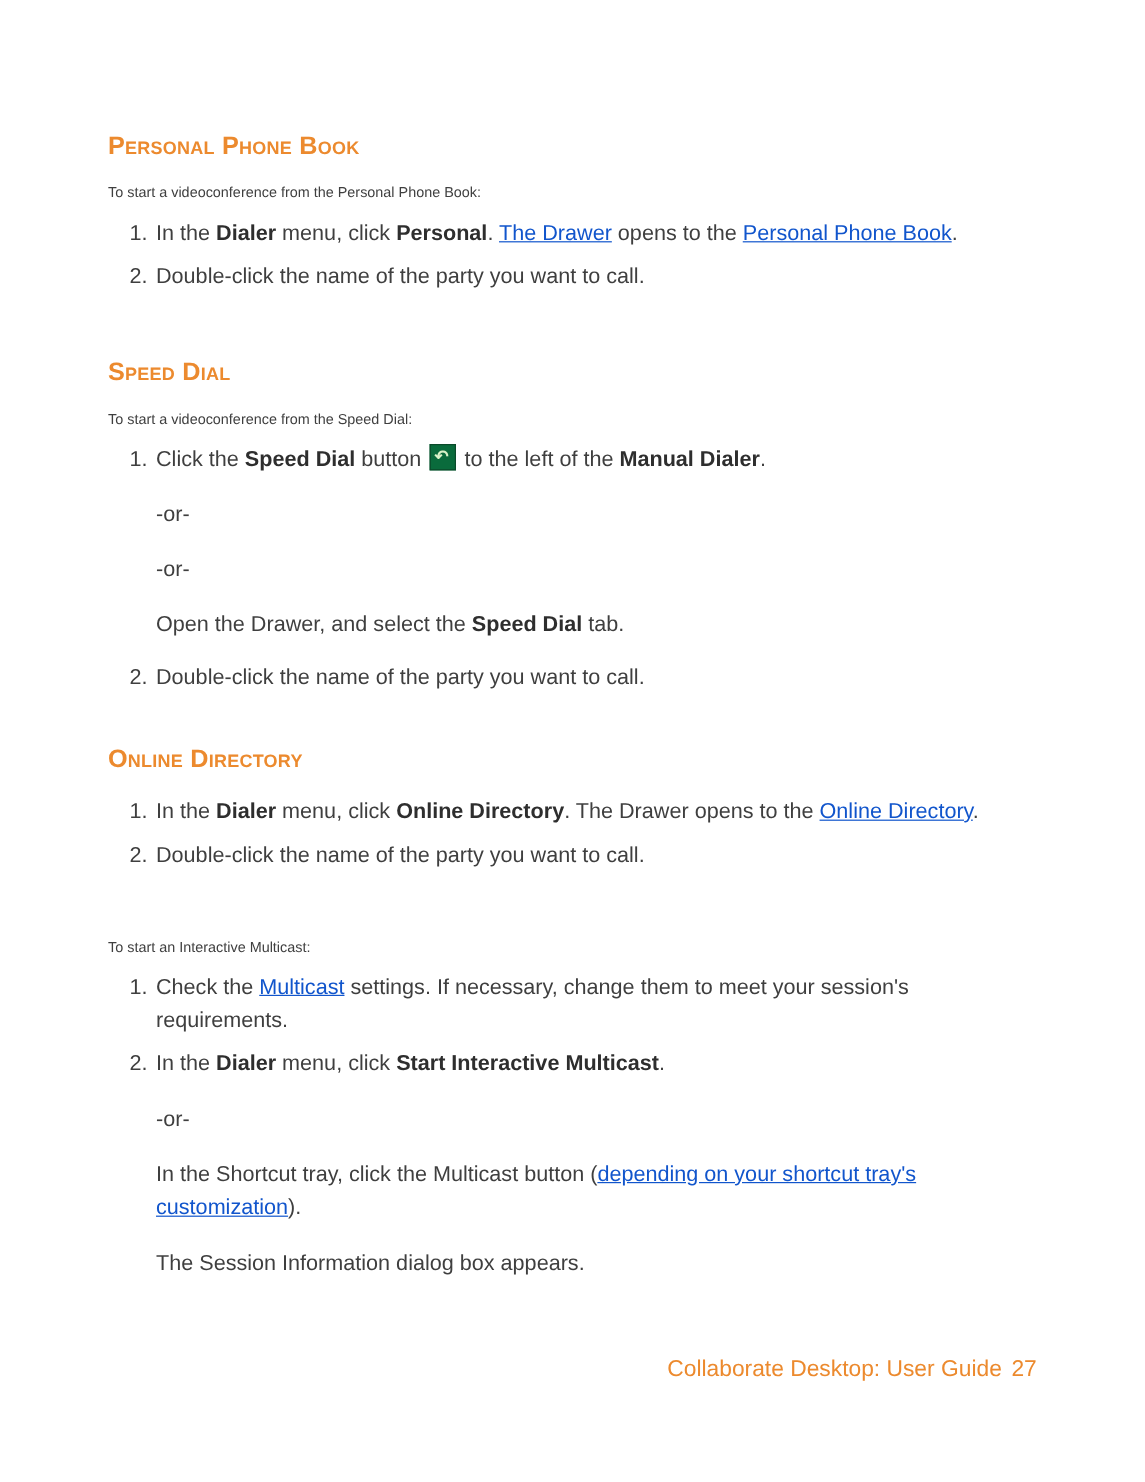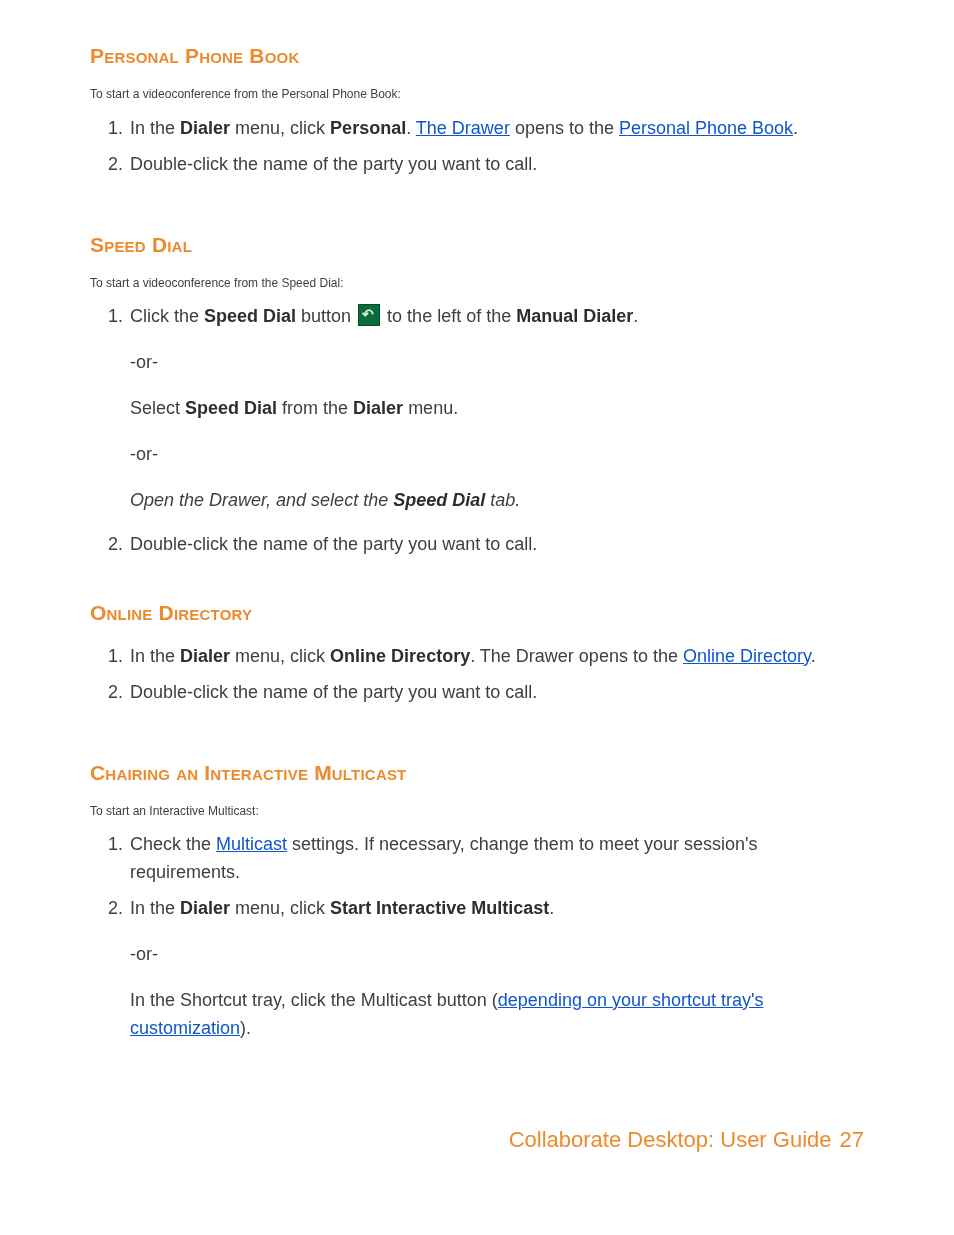--- a/index.html
+++ b/index.html
@@ -9,21 +9,21 @@
     width: 954px;
     height: 1235px;
   }
   .page {
     position: relative;
     width: 954px;
     height: 1235px;
     background: #ffffff;
     font-family: Arial, Helvetica, sans-serif;
     color: #3f3f3f;
-    padding: 44px 90px 0 90px;
+    padding: 110px 90px 0 90px;
     box-sizing: border-box;
   }
   .section-heading {
     color: #ec8a2e;
     font-variant: small-caps;
     font-weight: 700;
     font-size: 21px;
     letter-spacing: .2px;
     margin: 0 0 18px 0;
   }
@@ -73,21 +73,21 @@
     font-size: 14px;
     color: #d9f2c8;
     font-weight: bold;
   }
   .section-gap-lg { height: 34px; }
   .section-gap-md { height: 26px; }
   .footer {
     position: absolute;
     bottom: 82px;
     right: 90px;
-    font-size: 22px;
+    font-size: 19px;
     color: #ec8a2e;
   }
   .footer .page-num { margin-left: 8px; }
 </style>
 </head>
 <body>
 
 <div class="page">
 
   <h2 class="section-heading">Personal Phone Book</h2>
@@ -102,60 +102,57 @@
   <div class="section-gap-md"></div>
 
   <h2 class="section-heading">Speed Dial</h2>
   <p class="body-text">To start a videoconference from the Speed Dial:</p>
   <ol class="steps" style="margin-bottom:6px;">
     <li>
       <span>Click the </span><span class="bold">Speed Dial</span><span> button </span><span class="icon-speedial"></span><span> to the left of the </span><span class="bold">Manual Dialer</span><span>.</span>
 
       <div class="indent-block">-or-</div>
 
-      <div class="indent-block">
-        <span>Select </span><span class="bold">Speed Dial</span><span> from the </span><span class="bold">Dialer</span><span> menu.</span>
-      </div>
 
       <div class="indent-block">-or-</div>
 
-      <div class="indent-block" style="margin-bottom:16px;font-style:italic;">
+      <div class="indent-block" style="margin-bottom:16px;">
         <span>Open the Drawer, and select the </span><span class="bold">Speed Dial</span><span> tab.</span>
       </div>
     </li>
     <li>Double-click the name of the party you want to call.</li>
   </ol>
 
   <div class="section-gap-lg"></div>
 
   <h2 class="section-heading">Online Directory</h2>
   <ol class="steps">
     <li>
       <span>In the </span><span class="bold">Dialer</span><span> menu, click </span><span class="bold">Online Directory</span><span>. The Drawer opens to the </span><a href="#" class="link">Online Directory</a><span>.</span>
     </li>
     <li>Double-click the name of the party you want to call.</li>
   </ol>
 
   <div class="section-gap-md"></div>
 
-  <h2 class="section-heading">Chairing an Interactive Multicast</h2>
   <p class="body-text">To start an Interactive Multicast:</p>
   <ol class="steps" style="margin-bottom:7px;">
     <li>
       <span>Check the </span><a href="#" class="link">Multicast</a><span> settings. If necessary, change them to meet your session's requirements.</span>
     </li>
     <li>
       <span>In the </span><span class="bold">Dialer</span><span> menu, click </span><span class="bold">Start Interactive Multicast</span><span>.</span>
 
       <div class="indent-block">-or-</div>
 
       <div class="indent-block">
         <span>In the Shortcut tray, click the Multicast button (</span><a href="#" class="link">depending on your shortcut tray's customization</a><span>).</span>
       </div>
 
+      <div class="indent-block">The Session Information dialog box appears.</div>
     </li>
   </ol>
 
   <div class="footer">
     <span>Collaborate Desktop: User Guide</span><span class="page-num">27</span>
   </div>
 
 </div>
 
 </body></html>

